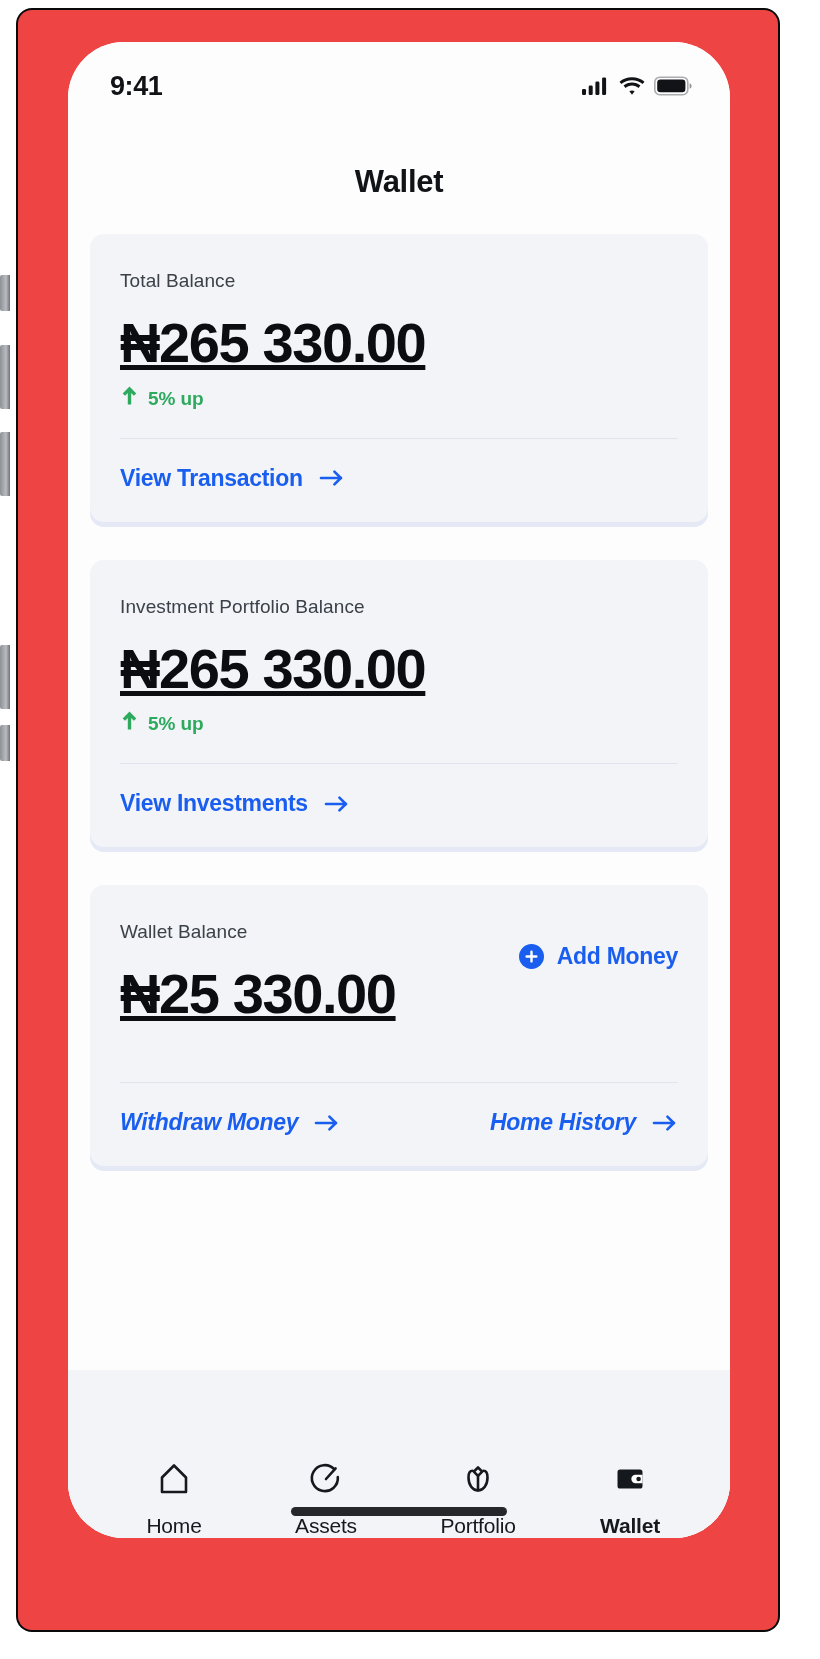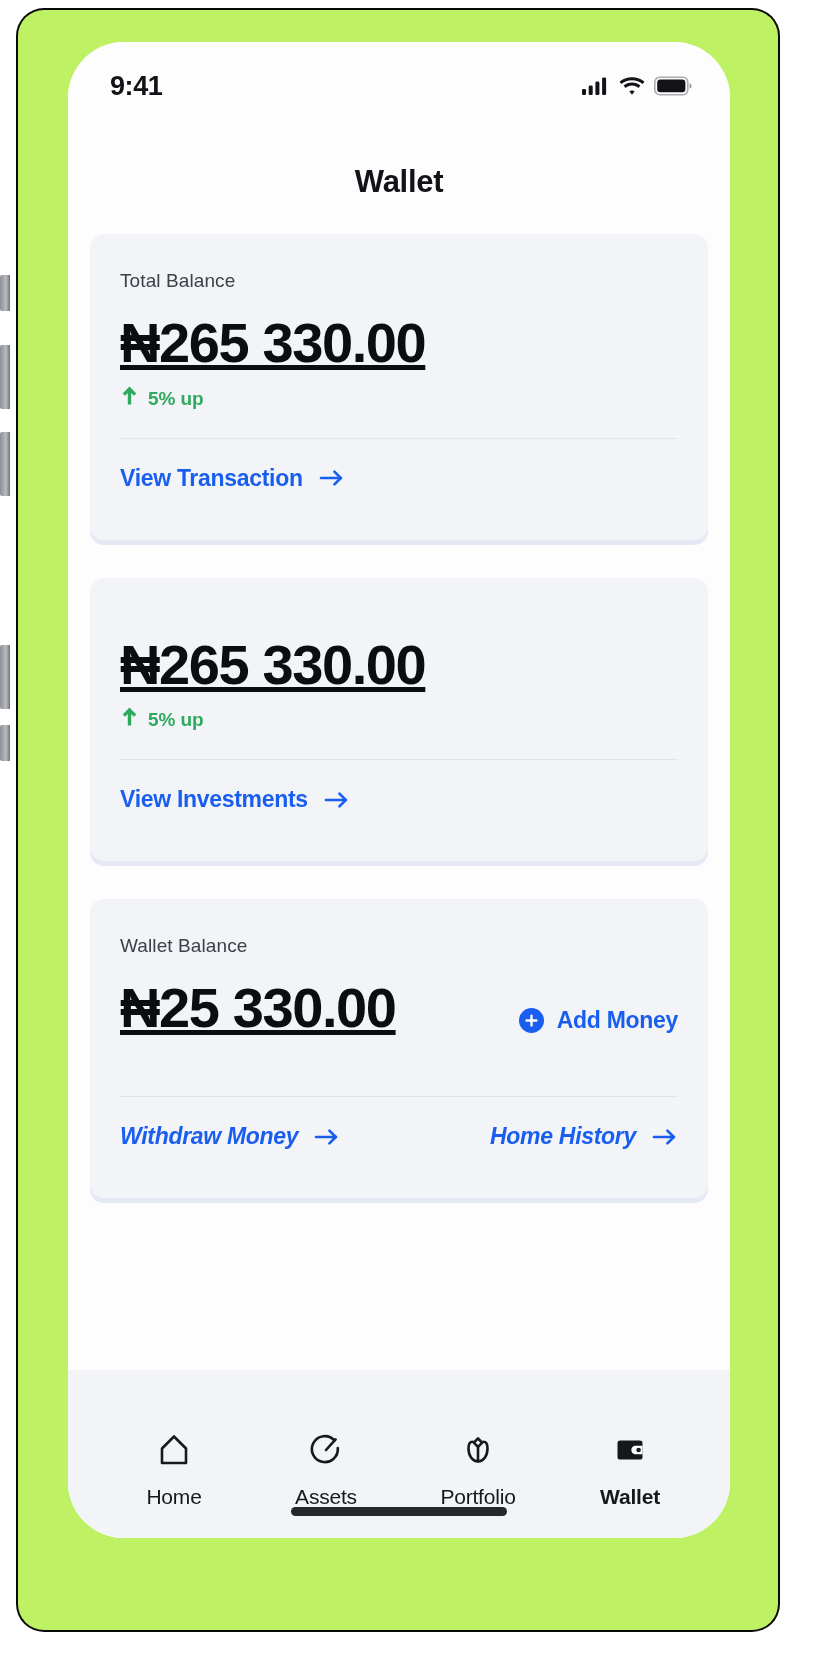--- a/index.html
+++ b/index.html
@@ -33,22 +33,22 @@
   .side-btn.b3 { top: 432px; height: 64px; }
   .side-btn.b4 { top: 645px; height: 64px; }
   .side-btn.b5 { top: 725px; height: 36px; }
 
   .phone-outer {
     position: absolute;
     left: 18px;
     top: 10px;
     width: 760px;
     height: 1620px;
-    background: #bef264;
-    border-radius: 26px;
+    background: #ef4444;
+    border-radius: 14px;
     box-shadow: 0 0 0 2px #0a0a0b;
   }
 
   .phone-inner {
     position: absolute;
     left: 50px;
     top: 32px;
     width: 662px;
     height: 1496px;
     background: #ffffff;
@@ -105,21 +105,21 @@
     padding: 34px 22px 0 22px;
     display: flex;
     flex-direction: column;
     gap: 38px;
     overflow: hidden;
   }
 
   .card {
     background: #f2f4f8;
     border-radius: 14px;
-    padding: 36px 30px 48px 30px;
+    padding: 36px 30px 30px 30px;
     box-shadow: 0 5px 0 0 #e4e9f5;
     position: relative;
   }
 
   .card-label {
     font-size: 19px;
     color: #3c4149;
     letter-spacing: 0.1px;
     font-weight: 400;
   }
@@ -171,21 +171,21 @@
     font-weight: 700;
     letter-spacing: -0.3px;
     cursor: pointer;
     white-space: nowrap;
   }
   .link svg { display: block; }
 
   
   .wallet-top {
     display: flex;
-    align-items: flex-end;
+    align-items: flex-start;
     justify-content: space-between;
   }
   .add-money {
     display: inline-flex;
     align-items: center;
     gap: 13px;
     color: #1a5ef0;
     font-size: 23px;
     font-weight: 700;
     letter-spacing: -0.3px;
@@ -203,21 +203,21 @@
     justify-content: center;
     flex: 0 0 auto;
   }
 
   
   .tabbar {
     flex: 0 0 auto;
     background: #f2f4f8;
     height: 168px;
     display: flex;
-    align-items: center;
+    align-items: flex-end;
     padding: 30px 24px 0 30px;
   }
   .tab {
     flex: 1 1 0;
     display: flex;
     flex-direction: column;
     align-items: center;
     gap: 14px;
     cursor: pointer;
   }
@@ -307,20 +307,21 @@
                   <svg width="26" height="20" viewBox="0 0 26 20">
                     <path d="M2 10 H22" stroke="#1a5ef0" stroke-width="2.6" stroke-linecap="round"></path>
                     <path d="M15.4 3.6 L21.8 10 L15.4 16.4" stroke="#1a5ef0" stroke-width="2.6" fill="none" stroke-linecap="round" stroke-linejoin="round"></path>
                   </svg>
                 </span>
               </span>
             </div>
           </div>
 
           <div class="card">
+            <div class="card-label">Investment Portfolio Balance</div>
             <div class="card-amount">₦265 330.00</div>
             <div class="trend">
               <span>
                 <svg width="19" height="21" viewBox="0 0 19 21">
                   <path d="M9.5 1.6 L16.3 8.4 L13.9 10.7 L11.2 8.1 L11.2 19.4 L7.8 19.4 L7.8 8.1 L5.1 10.7 L2.7 8.4 Z" fill="#2eaa5e"></path>
                 </svg>
               </span>
               <span class="trend-text">5% up</span>
             </div>
             <div class="divider"></div>

